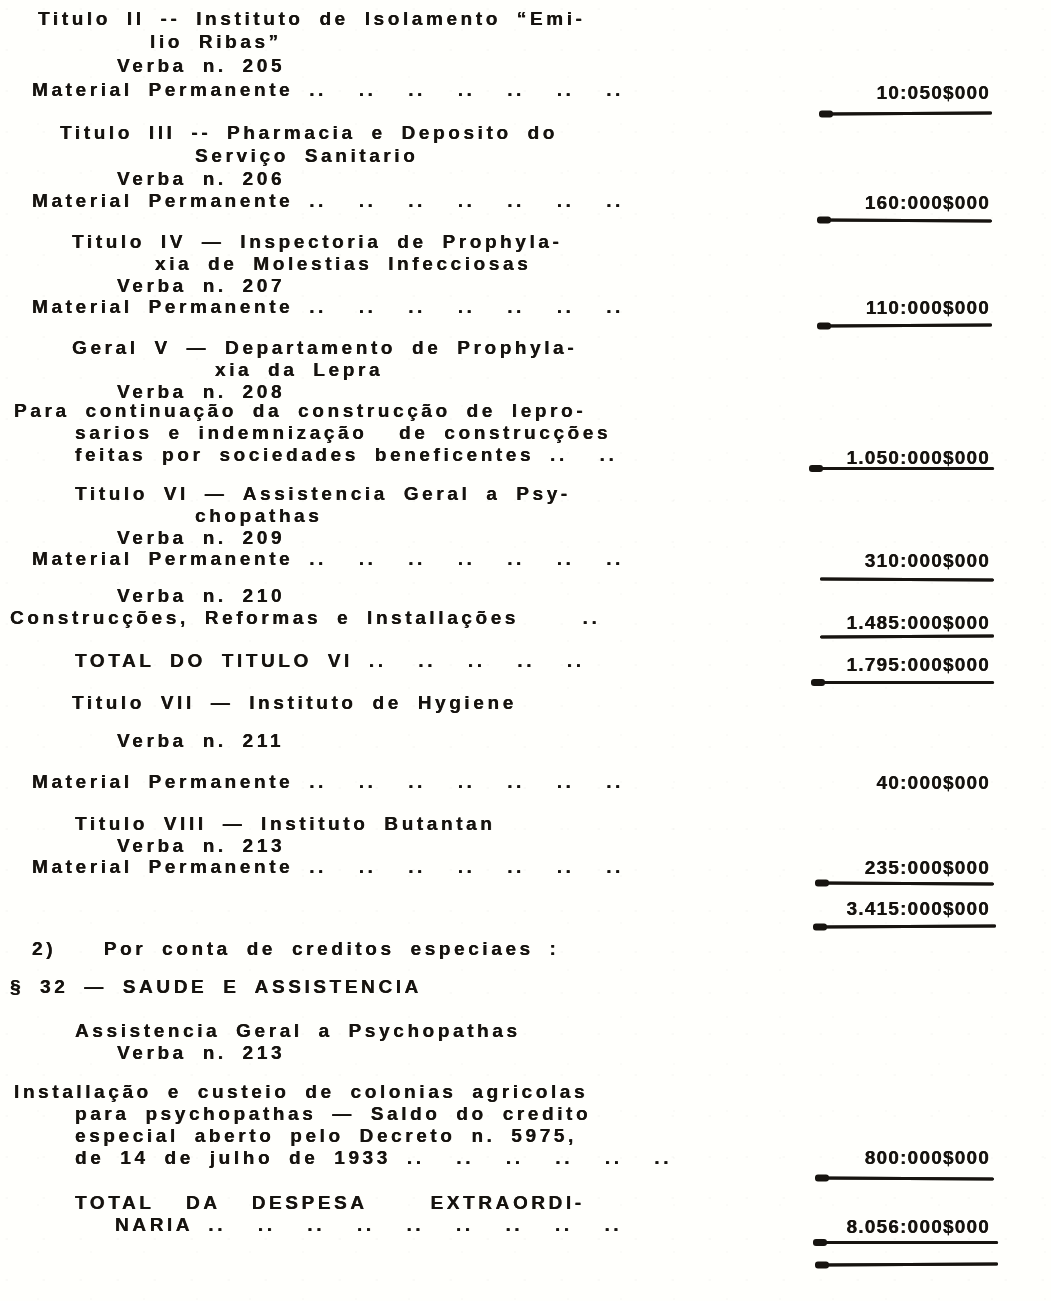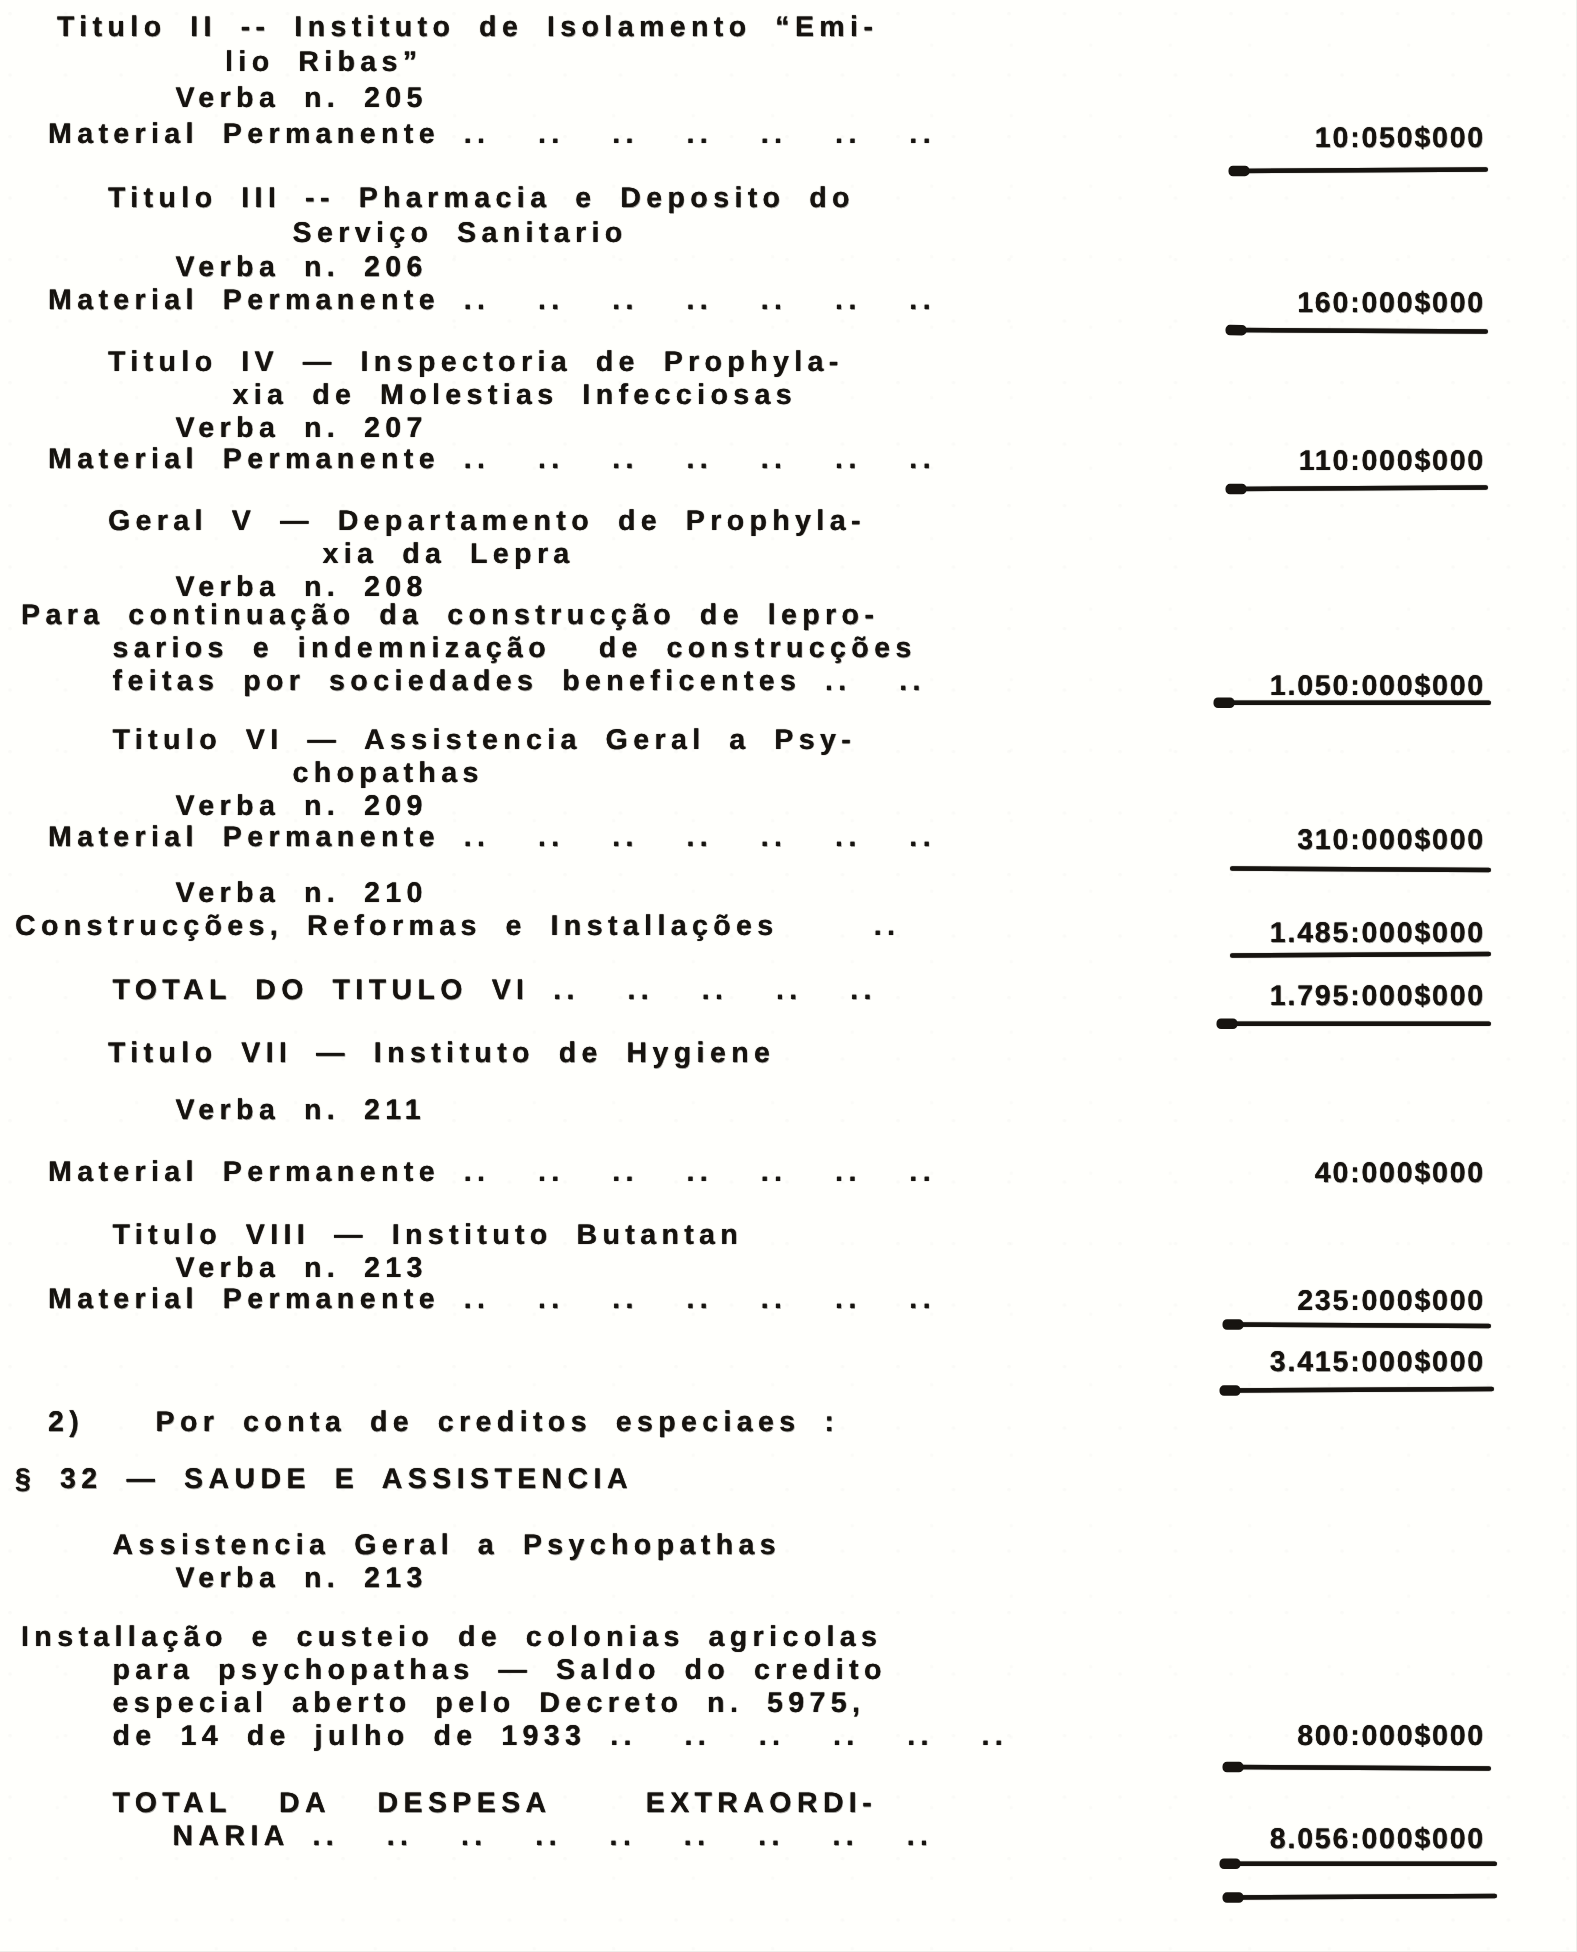--- a/index.html
+++ b/index.html
@@ -48,21 +48,21 @@
     width:14px;height:7px;
     border-radius:3px;
     background:inherit;
   }
   .tilt1{transform:rotate(-0.35deg);}
   .tilt2{transform:rotate(0.3deg);}
 
   
   #l0{top:8px;left:38px}      #l1{top:31px;left:150px}
   #l2{top:55px;left:117px}    #l3{top:79px;left:32px}
-  #l4{top:122px;left:72px}    #l5{top:145px;left:195px}
+  #l4{top:122px;left:60px}    #l5{top:145px;left:195px}
   #l6{top:168px;left:117px}   #l7{top:190px;left:32px}
   #l8{top:231px;left:72px}    #l9{top:253px;left:155px}
   #l10{top:275px;left:117px}  #l11{top:296px;left:32px}
   #l12{top:337px;left:72px}   #l13{top:359px;left:215px}
   #l14{top:381px;left:117px}  #l15{top:400px;left:14px}
   #l16{top:422px;left:75px}   #l17{top:444px;left:75px}
   #l18{top:483px;left:75px}   #l19{top:505px;left:195px}
   #l20{top:527px;left:117px}  #l21{top:548px;left:32px}
   #l22{top:585px;left:117px}  #l23{top:607px;left:10px}
   #l24{top:650px;left:75px}   #l25{top:692px;left:72px}

